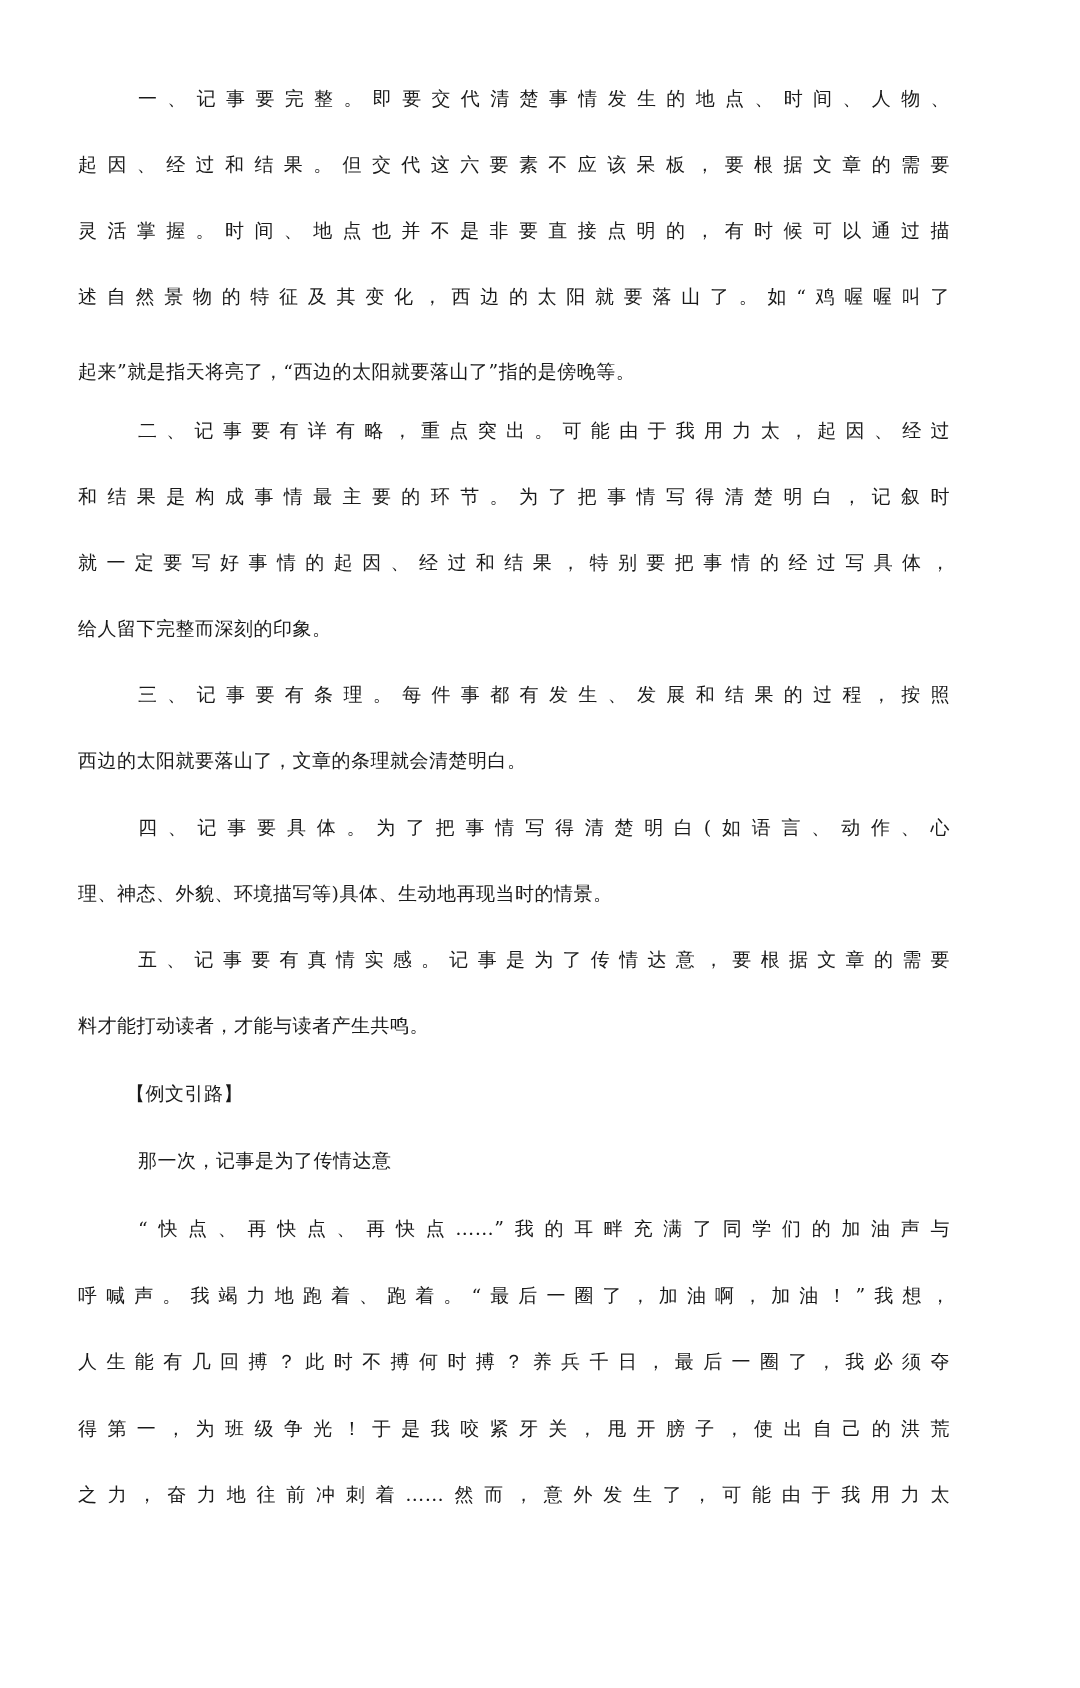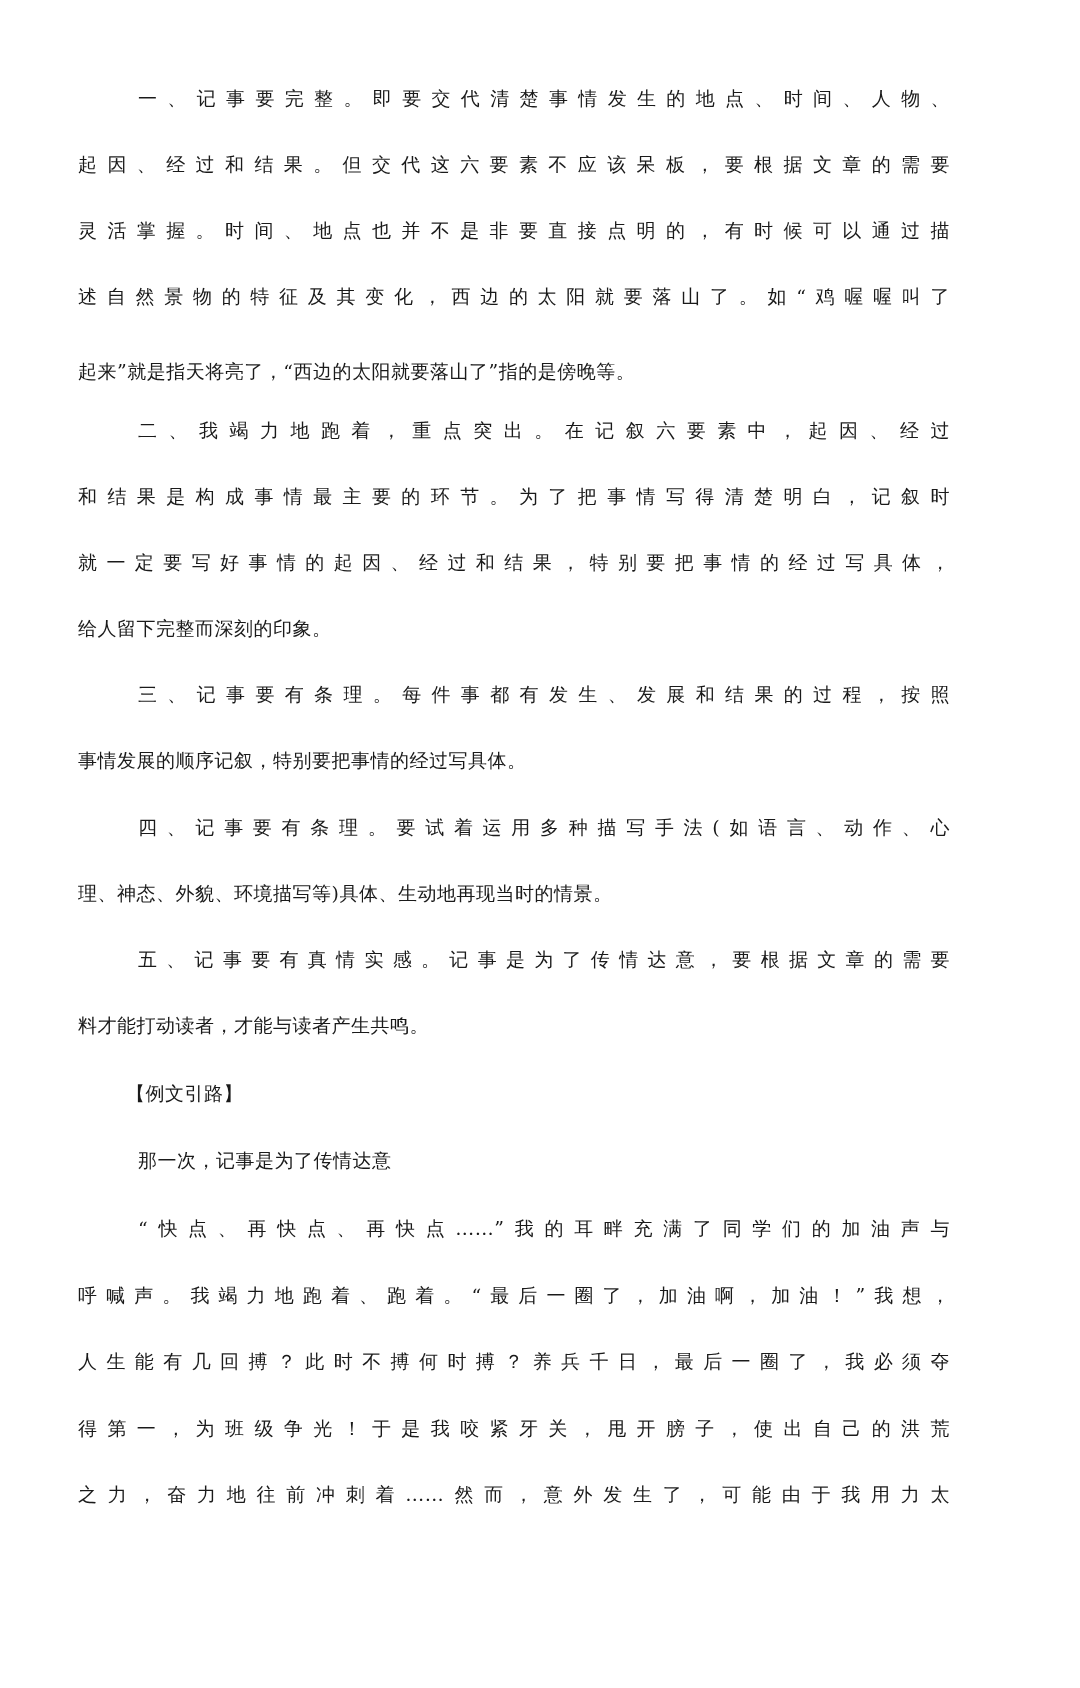--- a/index.html
+++ b/index.html
@@ -45,29 +45,29 @@
 <body>
 
 <div class="page">
 
   <div class="line indent" style="top:78px">一、记事要完整。即要交代清楚事情发生的地点、时间、人物、</div>
   <div class="line" style="top:144px">起因、经过和结果。但交代这六要素不应该呆板，要根据文章的需要</div>
   <div class="line" style="top:210px">灵活掌握。时间、地点也并不是非要直接点明的，有时候可以通过描</div>
   <div class="line" style="top:276px">述自然景物的特征及其变化，西边的太阳就要落山了。如“鸡喔喔叫了</div>
   <div class="line last" style="top:351px">起来”就是指天将亮了，“西边的太阳就要落山了”指的是傍晚等。</div>
 
-  <div class="line indent" style="top:410px">二、我竭力地跑着，重点突出。在记叙六要素中，起因、经过</div>
+  <div class="line indent" style="top:410px">二、记事要有详有略，重点突出。可能由于我用力太，起因、经过</div>
   <div class="line" style="top:476px">和结果是构成事情最主要的环节。为了把事情写得清楚明白，记叙时</div>
   <div class="line" style="top:542px">就一定要写好事情的起因、经过和结果，特别要把事情的经过写具体，</div>
   <div class="line last" style="top:608px">给人留下完整而深刻的印象。</div>
 
   <div class="line indent" style="top:674px">三、记事要有条理。每件事都有发生、发展和结果的过程，按照</div>
-  <div class="line last" style="top:740px">事情发展的顺序记叙，特别要把事情的经过写具体。</div>
+  <div class="line last" style="top:740px">西边的太阳就要落山了，文章的条理就会清楚明白。</div>
 
-  <div class="line indent" style="top:807px">四、记事要有条理。要试着运用多种描写手法(如语言、动作、心</div>
+  <div class="line indent" style="top:807px">四、记事要具体。为了把事情写得清楚明白(如语言、动作、心</div>
   <div class="line last" style="top:873px">理、神态、外貌、环境描写等)具体、生动地再现当时的情景。</div>
 
   <div class="line indent" style="top:939px">五、记事要有真情实感。记事是为了传情达意，要根据文章的需要</div>
   <div class="line last" style="top:1005px">料才能打动读者，才能与读者产生共鸣。</div>
 
   <div class="line indent last" style="top:1073px; left:48px;">【例文引路】</div>
 
   <div class="line indent last" style="top:1140px">那一次，记事是为了传情达意</div>
 
   <div class="line indent" style="top:1208px">“快点、再快点、再快点……”我的耳畔充满了同学们的加油声与</div>

